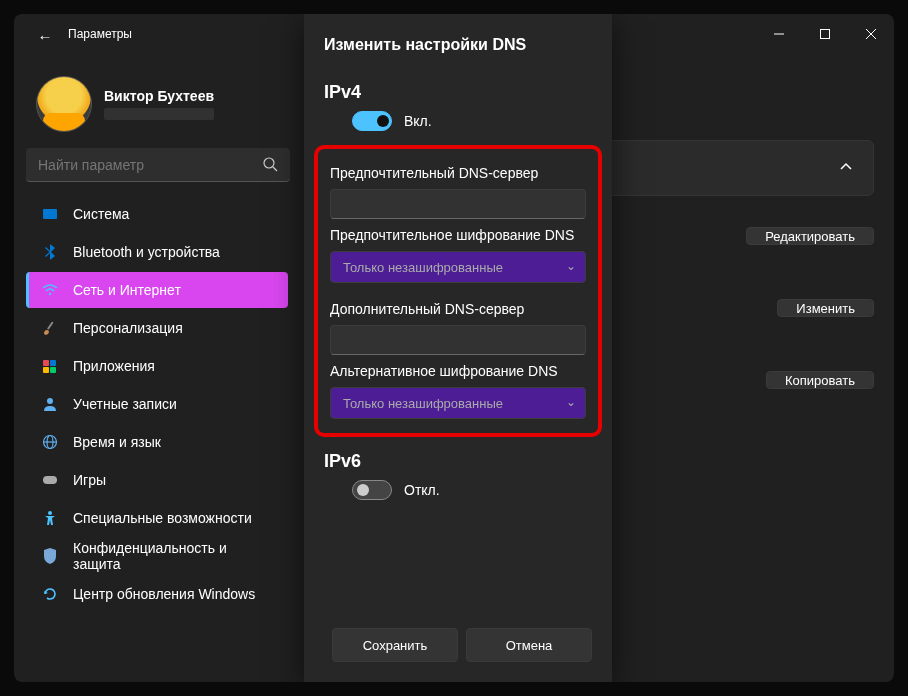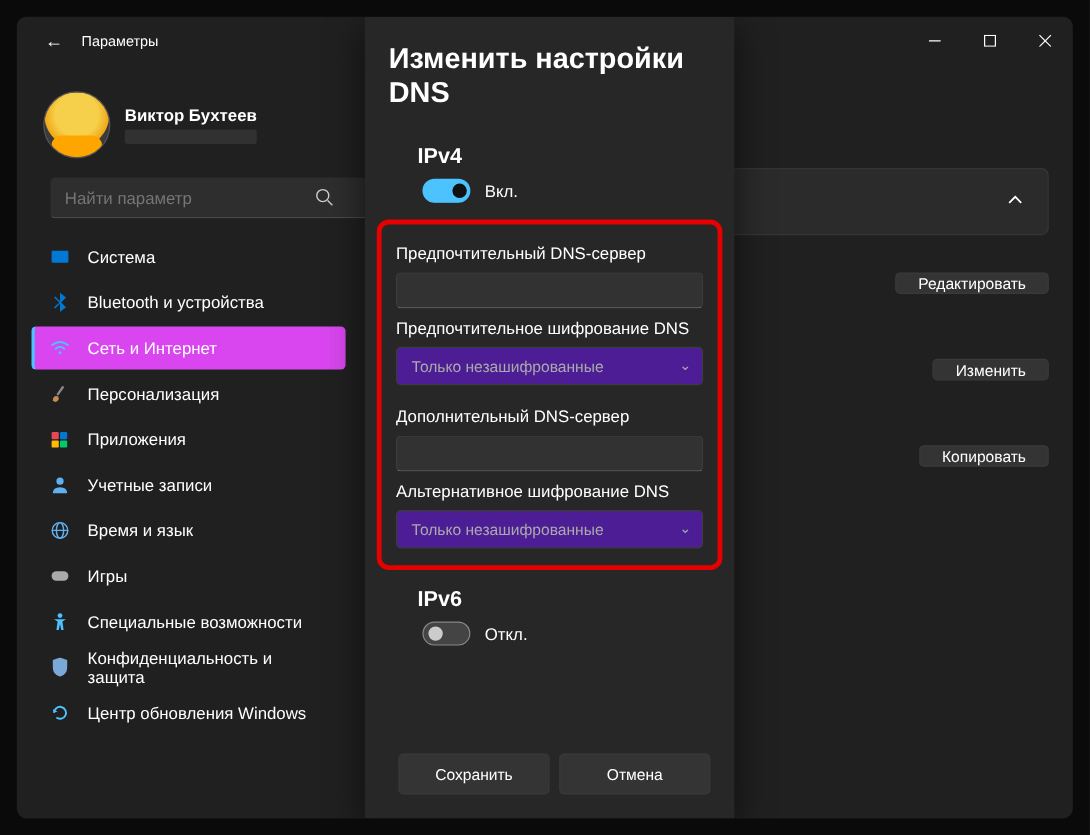--- a/index.html
+++ b/index.html
@@ -29,21 +29,21 @@
   }
   .avatar::before { content:""; position:absolute; top:6px; left:14px; width:28px; height:26px; border-radius:50% 50% 40% 40%; background:#f7d04b; }
   .avatar::after { content:""; position:absolute; bottom:0; left:6px; right:6px; height:18px; background:#ffa500; border-radius:8px 8px 0 0; }
   .user-name { font-size: 14px; font-weight: 600; }
   .user-sub  { height: 12px; width: 110px; background: rgba(255,255,255,0.08); border-radius: 2px; margin-top: 4px; }
 
   .search-wrap { padding: 0 4px 12px 4px; position: relative; }
   .search-input {
     width: 100%; height: 34px; border: none; border-bottom: 1px solid #555;
     background: #2e2e2e; color: #fff; border-radius: 4px; padding: 0 34px 0 12px;
-    font-size: 14px; outline: none; margin-left: 16px;
+    font-size: 14px; outline: none;
   }
   .search-icon { position: absolute; right: 16px; top: 8px; color: #ccc; pointer-events: none; }
 
   .nav { display: flex; flex-direction: column; gap: 2px; padding: 2px 6px 0 4px; }
   .nav-item {
     display: flex; align-items: center; gap: 14px; height: 36px;
     padding: 0 12px; border-radius: 4px; cursor: pointer; font-size: 14px;
     border-left: 3px solid transparent; color: #fff;
   }
   .nav-item.active { background: #d946ef; border-left-color: #4cc2ff; }
@@ -63,22 +63,22 @@
     height: 18px; padding: 0 18px; font-size: 13px; cursor: pointer;
   }
 
   
   .dialog-backdrop {
     position: absolute; left: 290px; top: 0; width: 308px; height: 668px;
     background: #272727; box-shadow: 0 8px 30px rgba(0,0,0,0.6);
     display: flex; flex-direction: column;
   }
   .dialog-body { padding: 22px 20px 10px 20px; flex: 1; overflow: hidden; }
-  .dialog-title { font-size: 24px; font-weight: 600; margin-bottom: 28px; }
-  .section-label { font-size: 18px; font-weight: 600; margin-bottom: 8px; margin-left: 24px; }
+  .dialog-title { font-size: 16px; font-weight: 600; margin-bottom: 28px; }
+  .section-label { font-size: 18px; font-weight: 600; margin-bottom: 8px; }
 
   .toggle-row { display: flex; align-items: center; gap: 12px; margin-bottom: 14px; padding-left: 28px; }
   .toggle {
     width: 40px; height: 20px; border-radius: 10px; position: relative; cursor: pointer;
     background: #444; border: 1px solid #888;
   }
   .toggle.on { background: #4cc2ff; border-color: #4cc2ff; }
   .toggle .knob {
     position: absolute; width: 12px; height: 12px; border-radius: 50%; top: 3px;
     background: #111; transition: left .1s;

